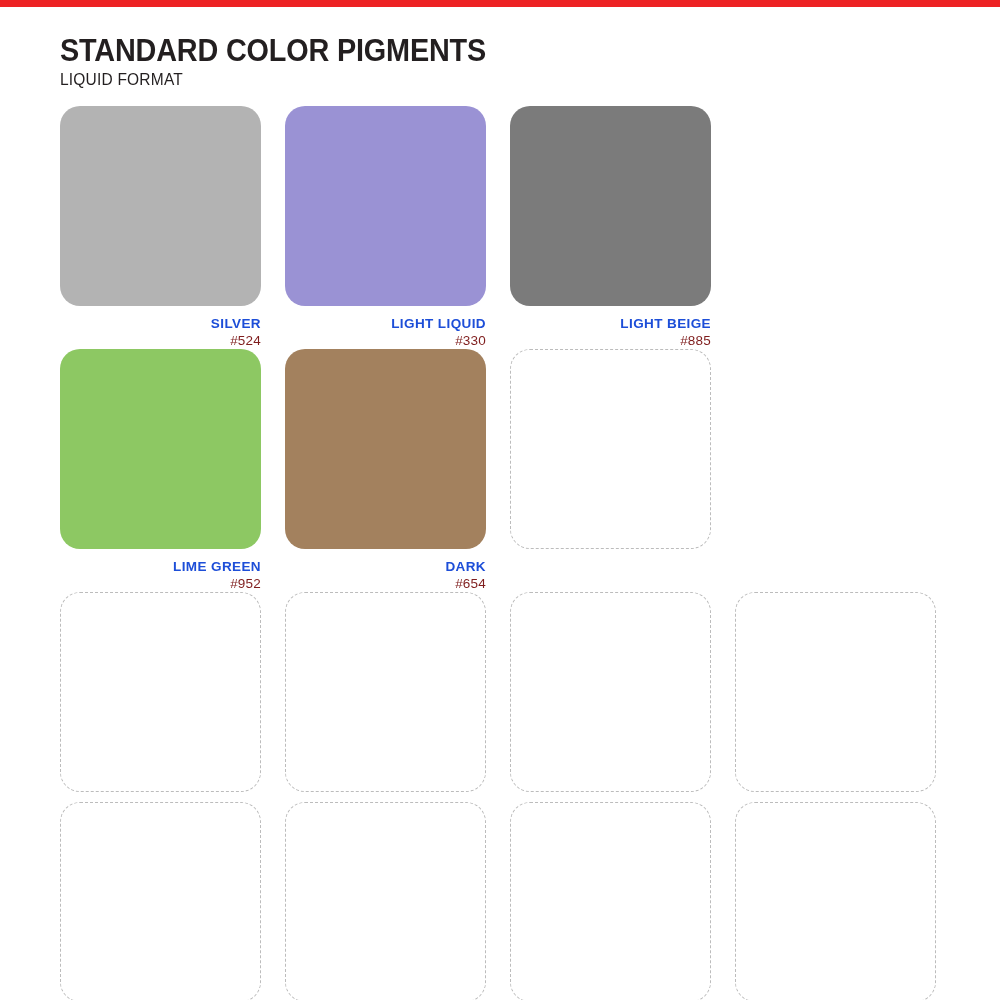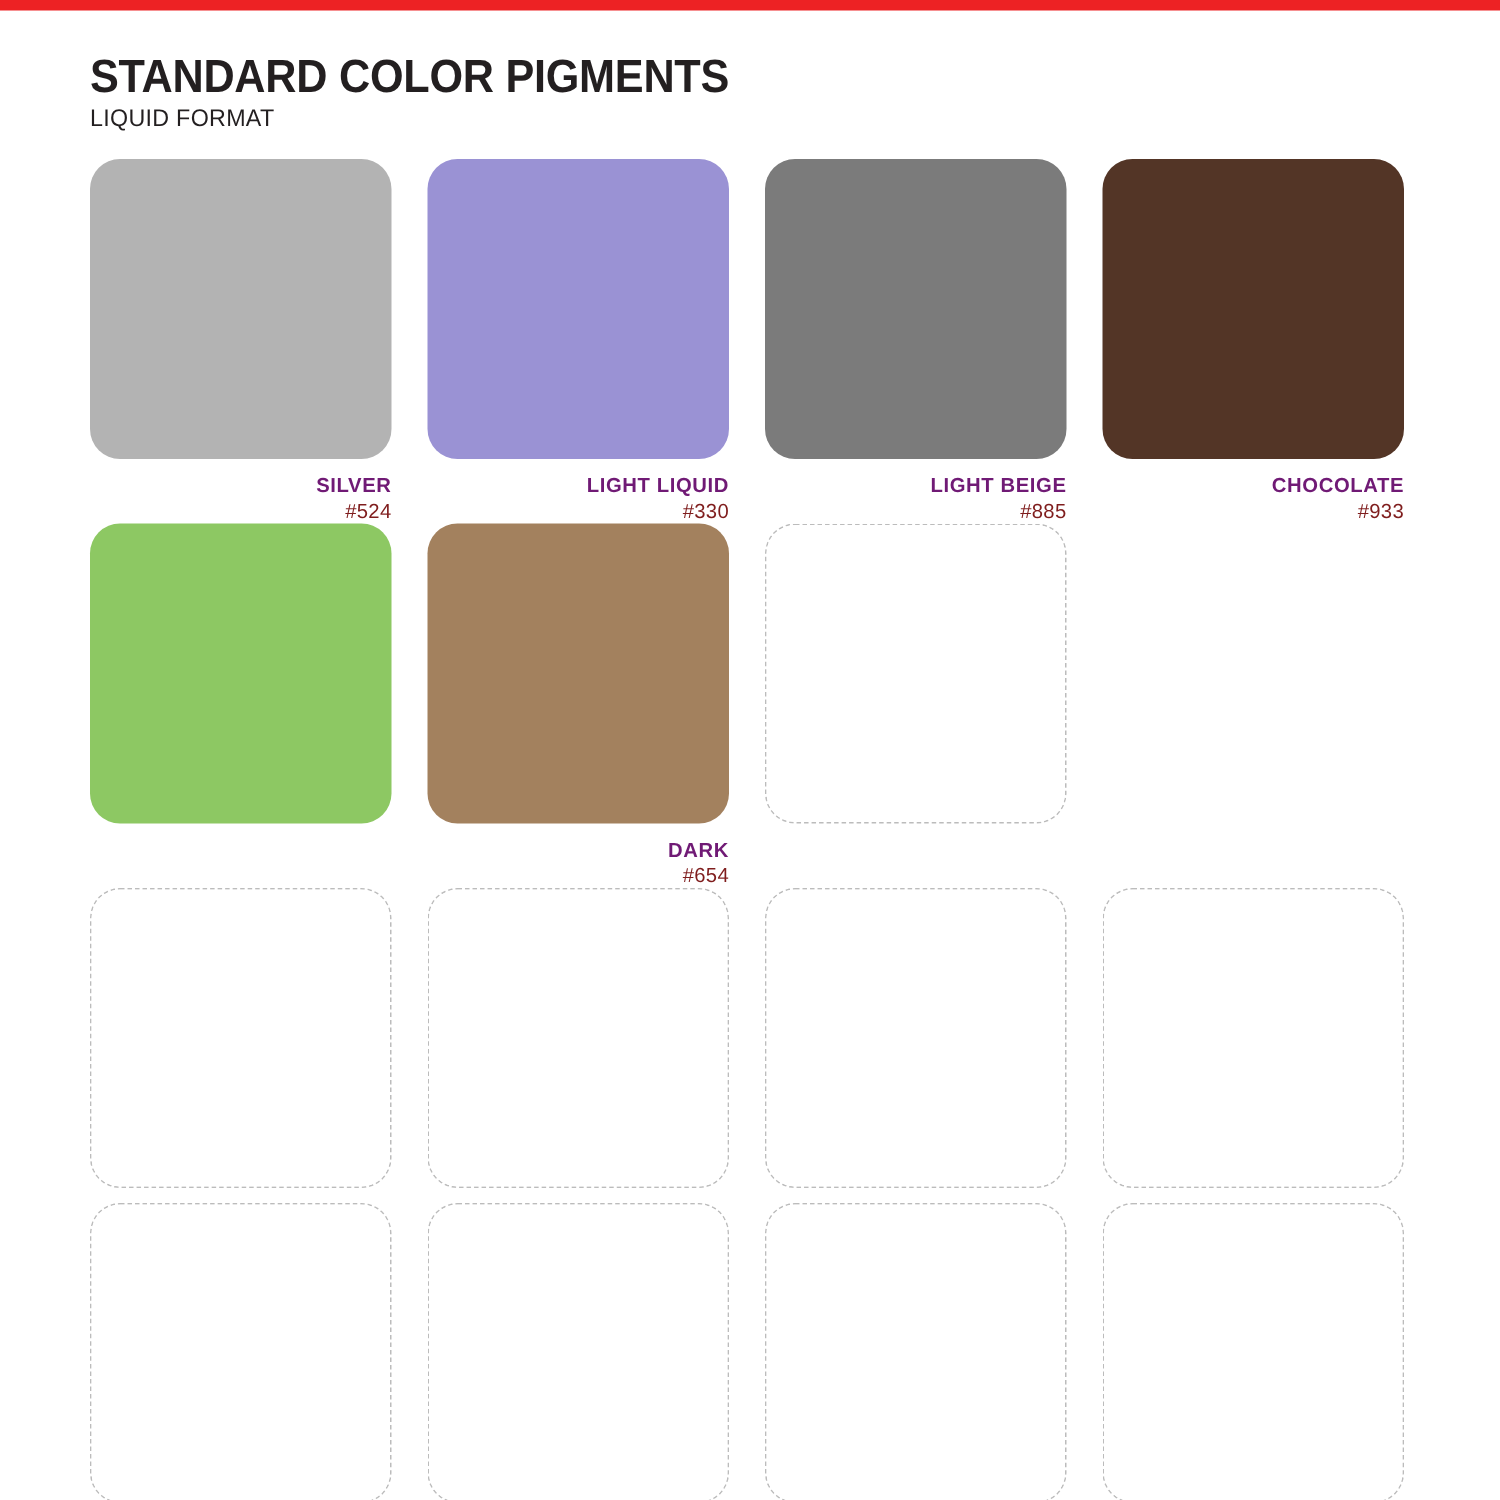--- a/index.html
+++ b/index.html
@@ -82,21 +82,21 @@
     border: 1px dashed #bcbcbc;
   }
 
   .meta {
     text-align: right;
     padding-top: 10px;
   }
   .meta-name {
     font-size: 13.5px;
     font-weight: bold;
-    color: #701a75;
+    color: #1d4ed8;
     letter-spacing: 0.4px;
     line-height: 16px;
   }
   .meta-code {
     font-size: 13.5px;
     font-weight: normal;
     color: #7f1d1d;
     letter-spacing: 0.2px;
     line-height: 17px;
   }
@@ -130,32 +130,29 @@
         <div class="meta-code">#330</div>
       </div>
     </div>
     <div class="cell">
       <div class="swatch" style="background: rgb(123, 123, 123);"></div>
       <div class="meta">
         <div class="meta-name">LIGHT BEIGE</div>
         <div class="meta-code">#885</div>
       </div>
     </div>
-    <div class="cell">
-      <div class="swatch" style="background: rgb(83, 53, 38);"></div>
-      <div class="meta">
-        <div class="meta-name">CHOCOLATE</div>
-        <div class="meta-code">#933</div>
-      </div>
-    </div>
   </div>
 
   <div class="row">
     <div class="cell">
       <div class="swatch" style="background: rgb(141, 200, 99);"></div>
+      <div class="meta">
+        <div class="meta-name">LIME GREEN</div>
+        <div class="meta-code">#952</div>
+      </div>
     </div>
     <div class="cell">
       <div class="swatch" style="background: rgb(163, 129, 94);"></div>
       <div class="meta">
         <div class="meta-name">DARK</div>
         <div class="meta-code">#654</div>
       </div>
     </div>
     <div class="cell">
       <div class="swatch empty"></div>

